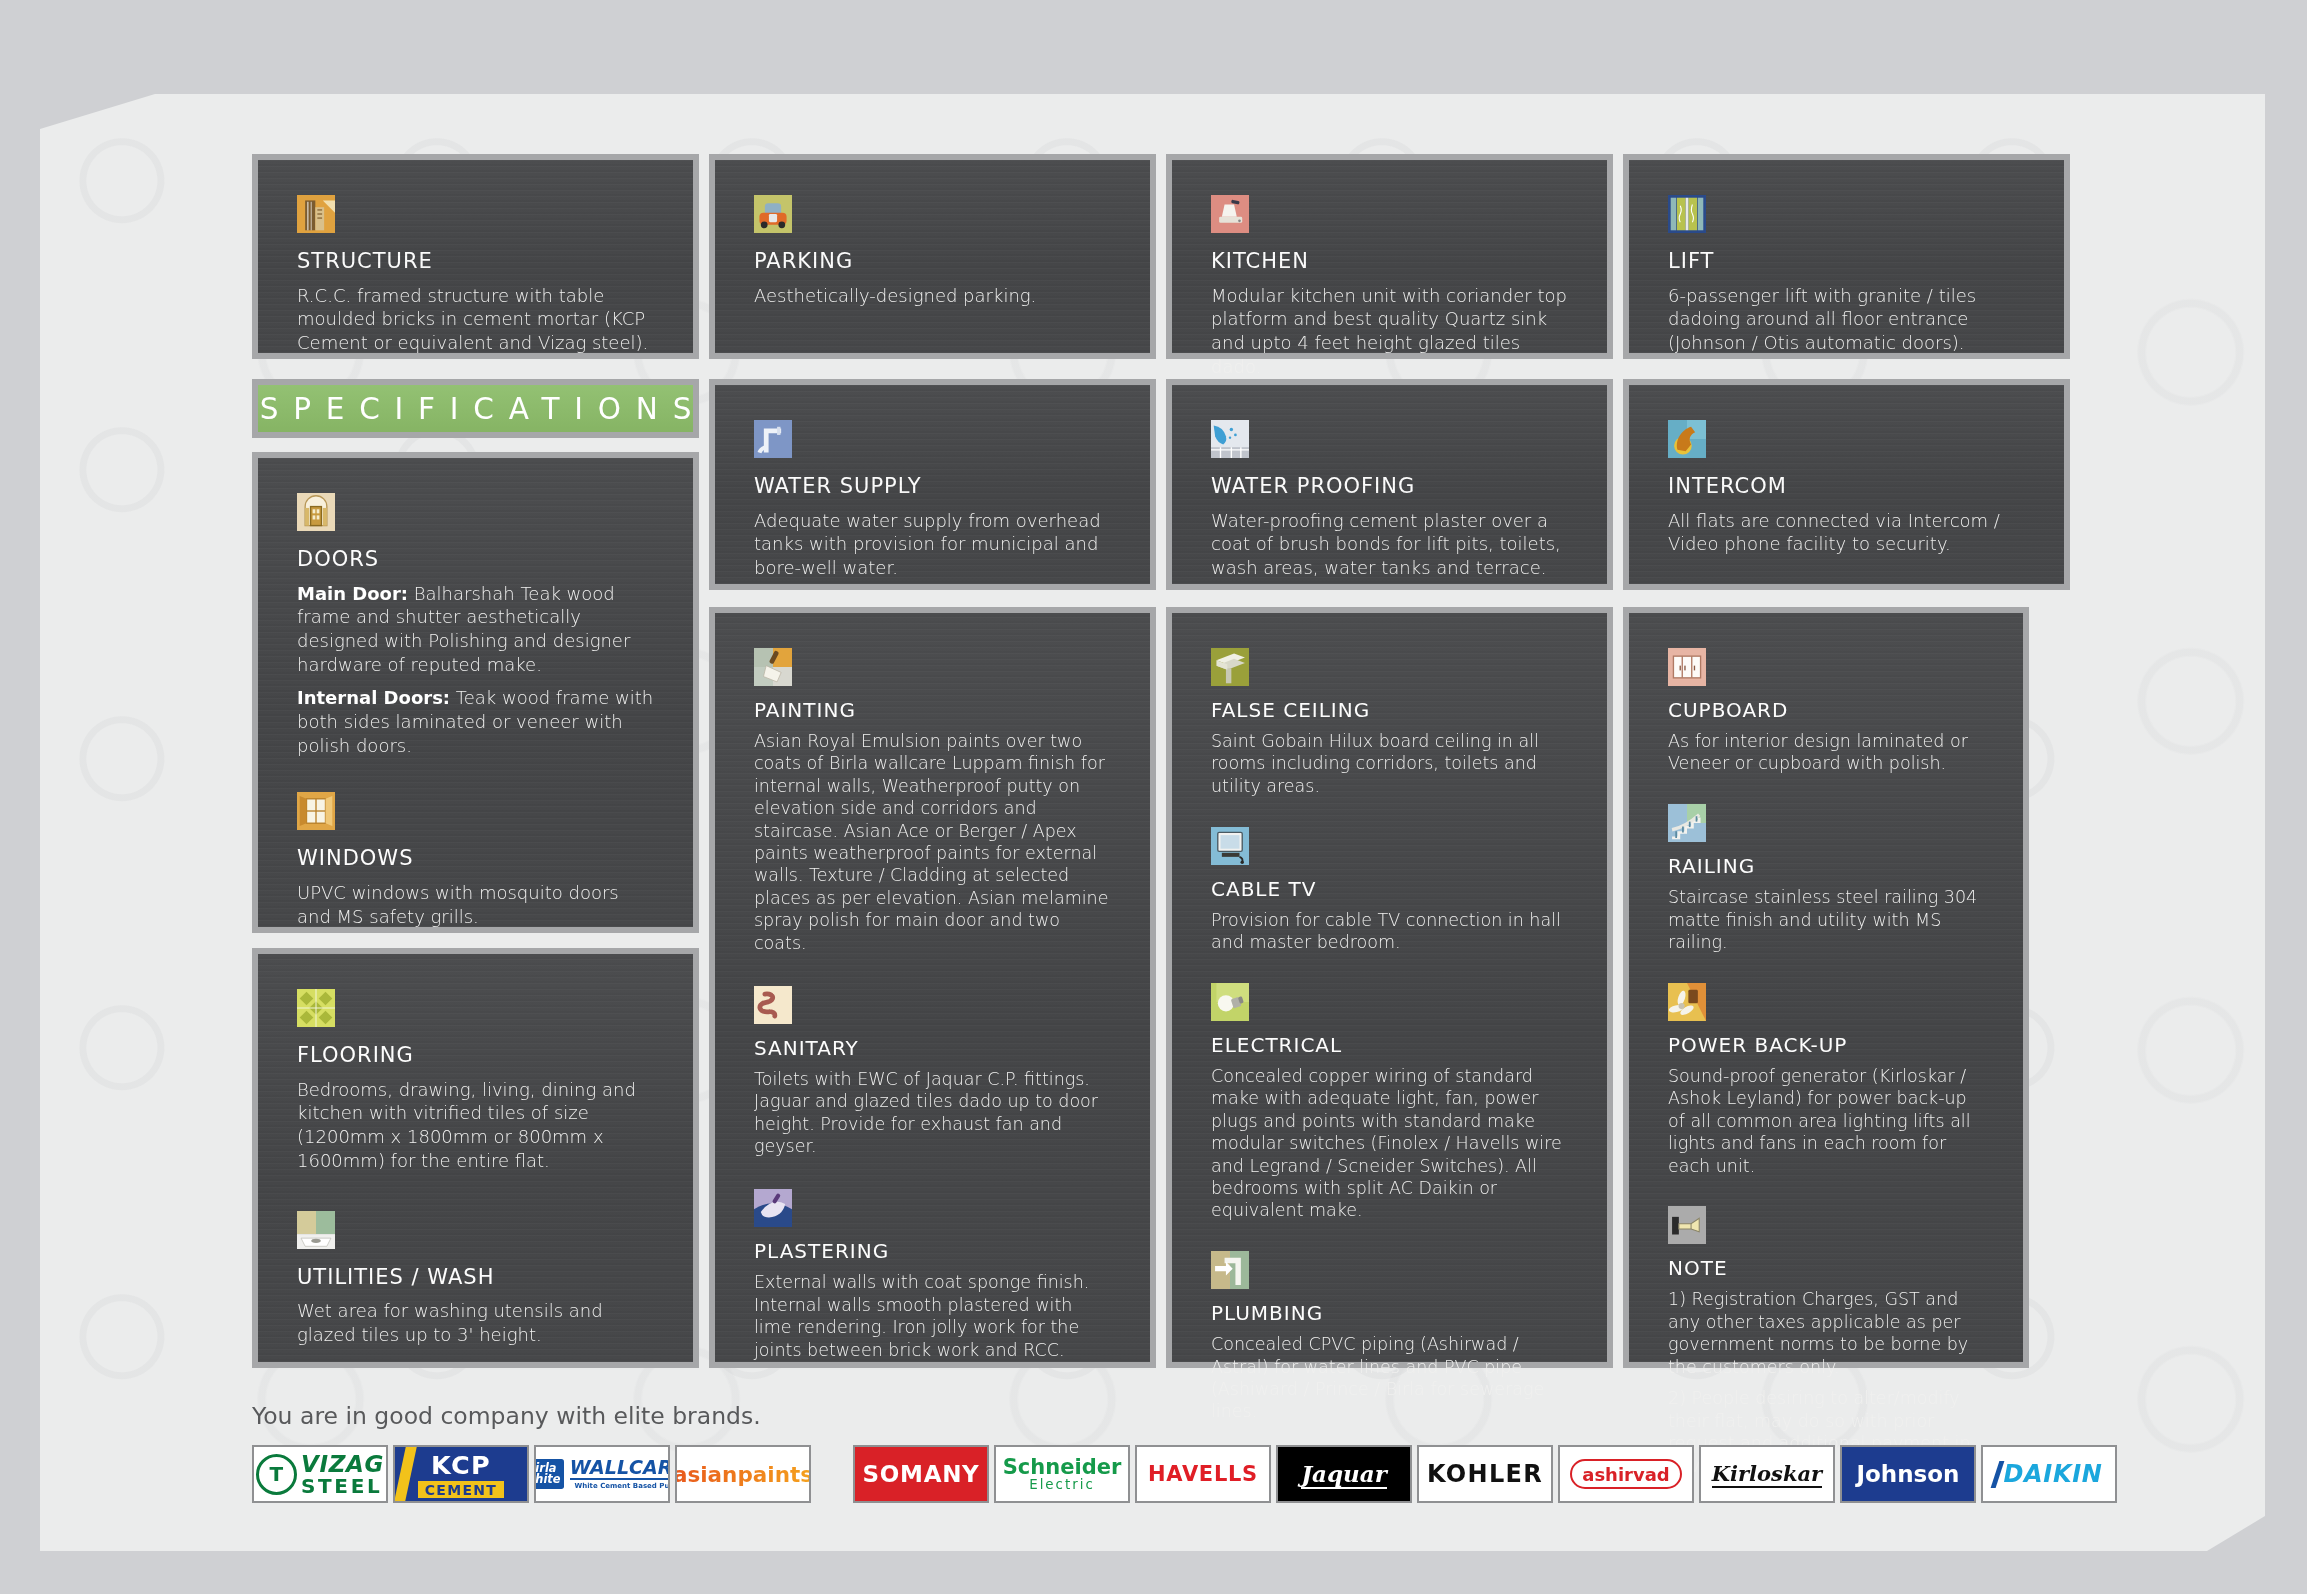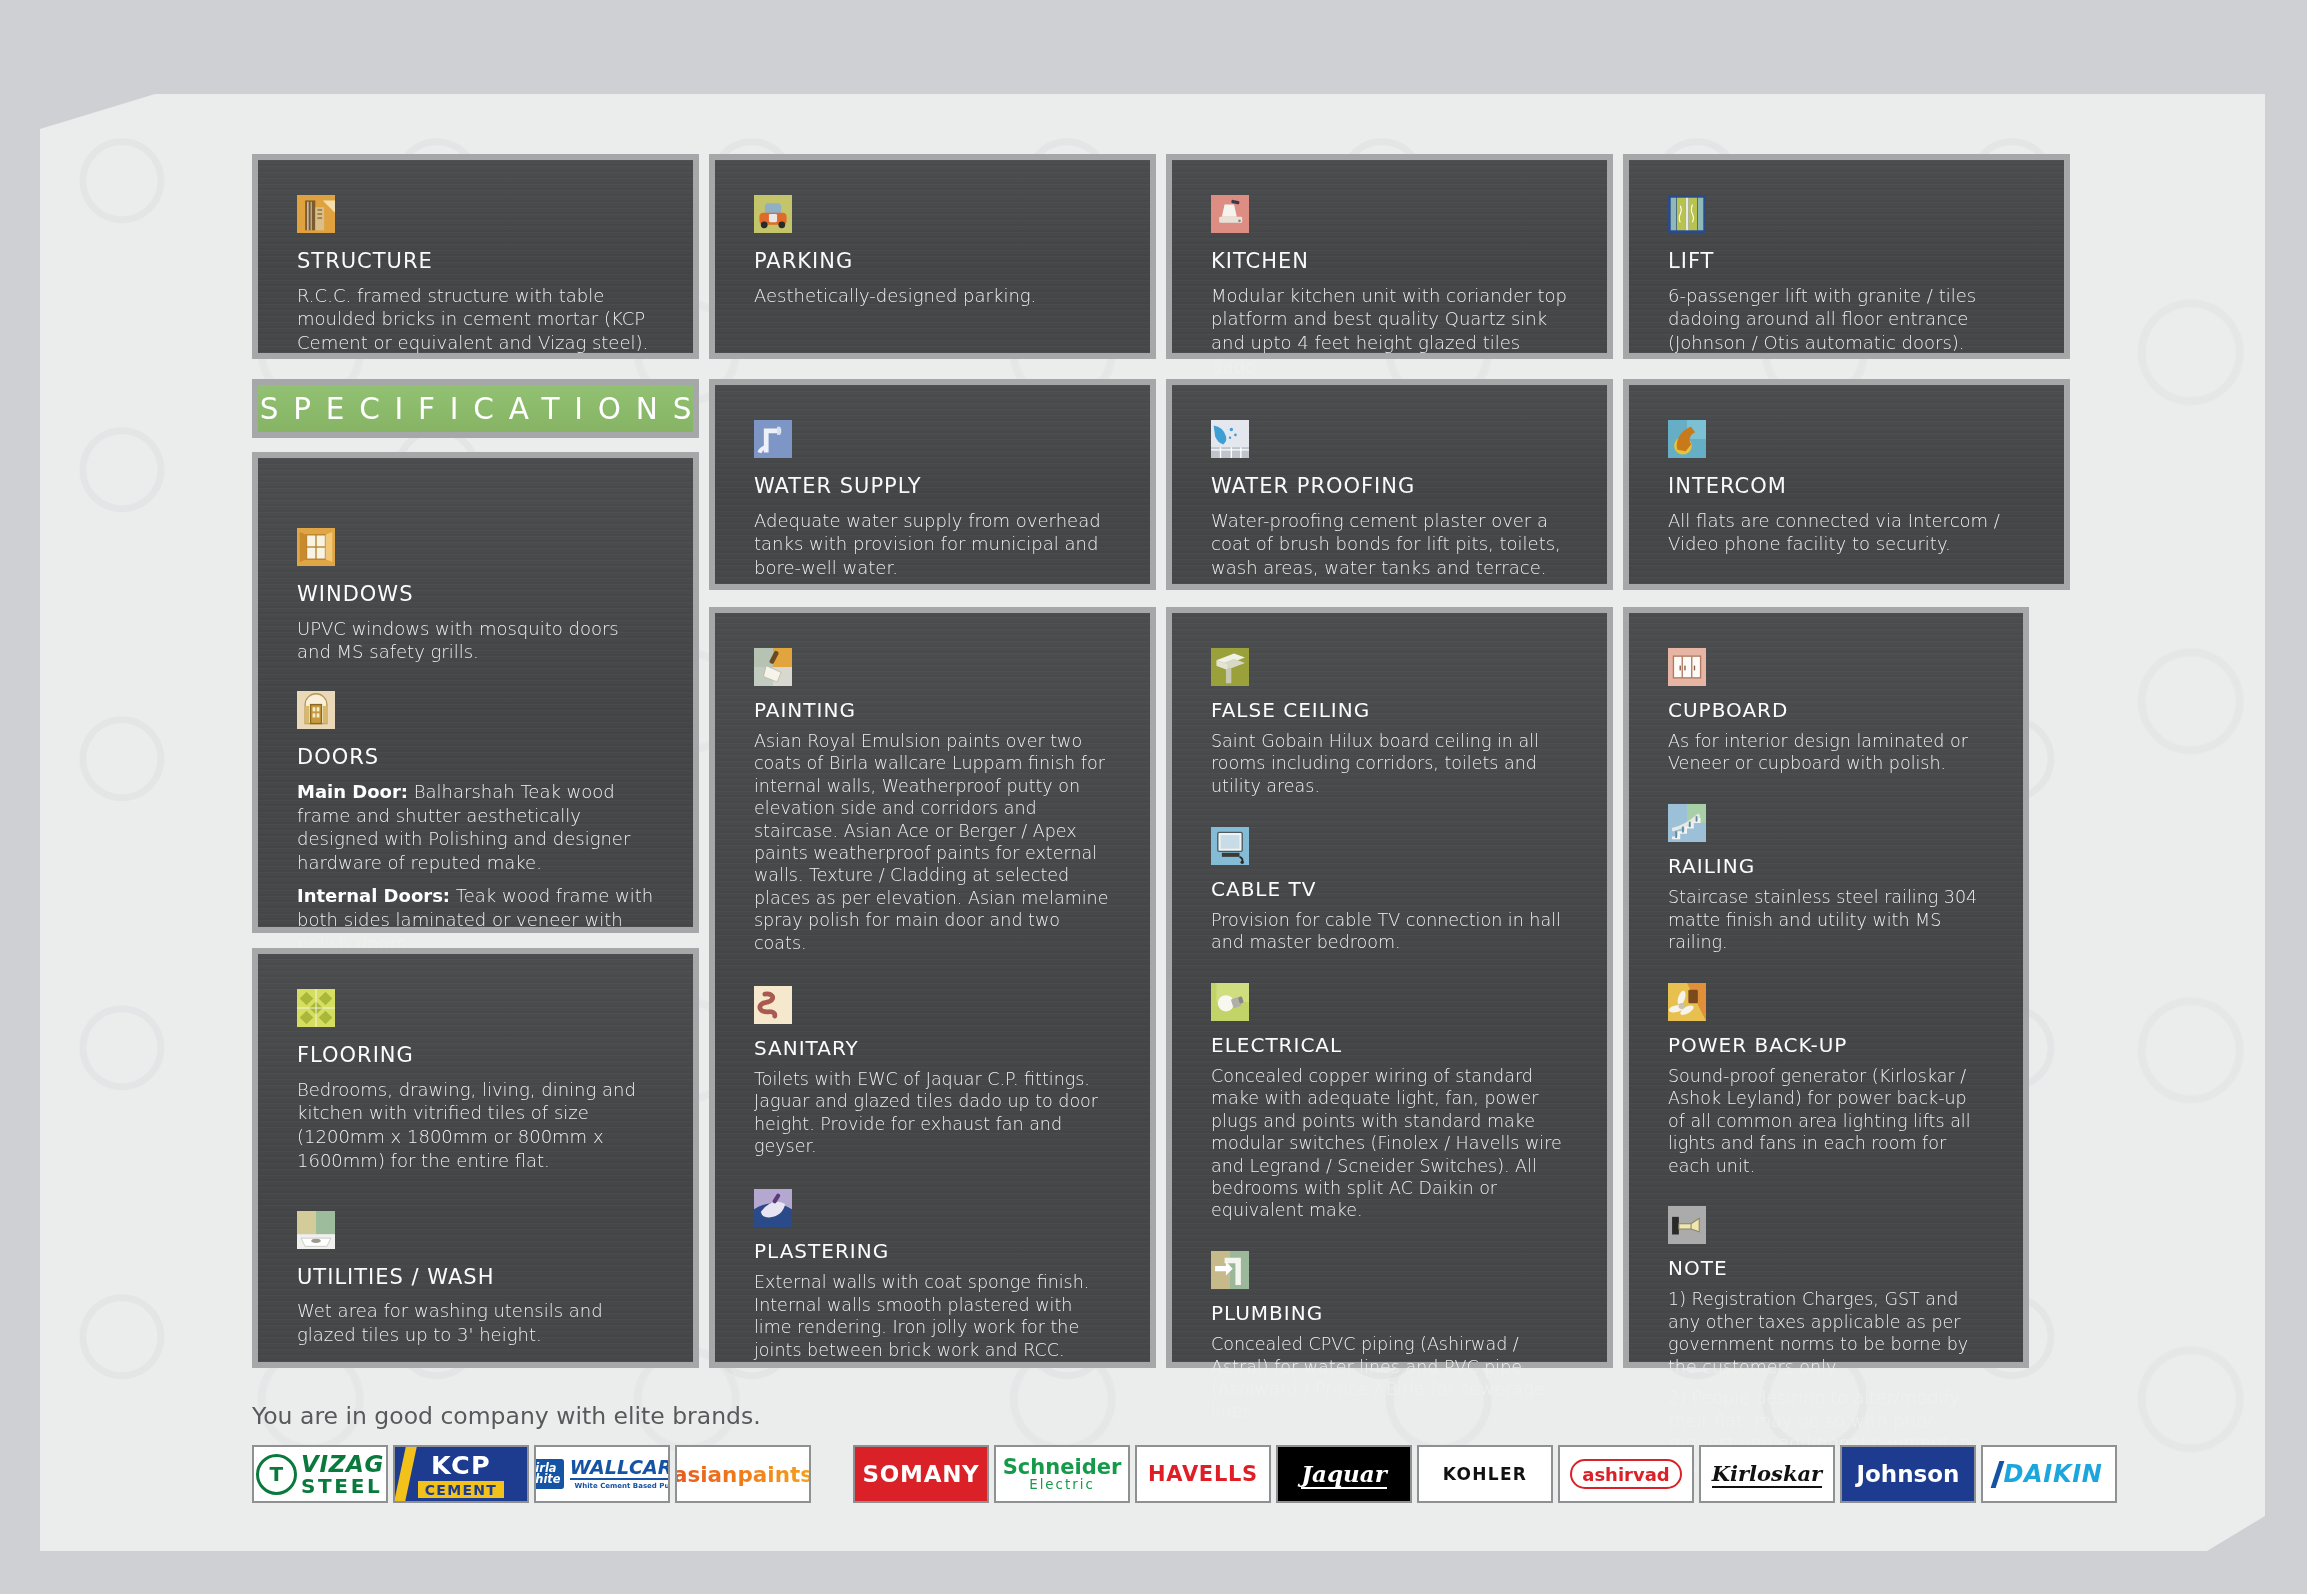--- a/index.html
+++ b/index.html
@@ -76,21 +76,21 @@
   .birla-tag{color:#1553a5;font-size:7px;font-weight:700;margin-top:2px;}
   .b-asian span{font-weight:700;font-size:21.5px;background:linear-gradient(90deg,#e8581c,#f5a21d);-webkit-background-clip:text;background-clip:text;color:transparent;}
   .b-somany{background:#d92127;margin-left:37px;}
   .b-somany span{color:#fff;font-weight:800;font-size:23px;letter-spacing:0.7px;}
   .b-schneider{flex-direction:column;line-height:1;}
   .sch1{color:#159a4a;font-weight:800;font-size:21px;}
   .sch2{color:#159a4a;font-weight:400;font-size:13.4px;letter-spacing:2px;}
   .b-havells span{color:#e01e26;font-weight:800;font-size:21px;letter-spacing:0.7px;}
   .b-jaquar{background:#000;}
   .b-jaquar span{color:#fff;font-weight:700;font-style:italic;font-size:23px;font-family:"DejaVu Serif","Liberation Serif",serif;border-bottom:2px solid #fff;}
-  .b-kohler span{color:#111;font-weight:800;font-size:17px;letter-spacing:1.3px;}
+  .b-kohler span{color:#111;font-weight:800;font-size:24px;letter-spacing:1.3px;}
   .b-ashirvad{}
   .ash-pill{border:2.7px solid #d92127;border-radius:19px;padding:2.7px 10.7px;}
   .ash-pill span{color:#d92127;font-weight:700;font-size:18px;}
   .b-kirloskar span{color:#111;font-weight:700;font-style:italic;font-size:21px;font-family:"DejaVu Serif","Liberation Serif",serif;border-bottom:2px solid #111;}
   .b-johnson{background:#1d3c8f;}
   .b-johnson span{color:#fff;font-weight:800;font-size:23px;}
   .b-daikin{gap:2.7px;}
   .daikin-slash{width:5.4px;height:27px;background:#1553a5;transform:skewX(-18deg);}
   .b-daikin span{color:#1ba7dd;font-weight:800;font-style:italic;font-size:24px;letter-spacing:0.7px;}
 </style>
@@ -189,47 +189,47 @@
         <rect width="56" height="56" fill="#66aec6"></rect>
         <rect x="28" y="0" width="28" height="28" fill="#7cc0d4"></rect>
         <circle cx="22" cy="38" r="13" fill="#e8c23a"></circle>
         <path d="M14 44 C10 30 20 14 34 10 l6 8 c-8 4 -10 10 -6 18 l-8 10 z" fill="#c87a1a"></path>
       </svg>
     <h2 class="card-title">INTERCOM</h2>
     <p class="card-body">All flats are connected via Intercom / Video phone facility to security.</p>
   </div>
 
   <div class="card" style="left:212px;top:358px;width:447px;height:481px;">
-    <div class="sect" style="margin-top:35px;">
-      <svg class="icon" viewBox="0 0 56 56">
-          <rect width="56" height="56" fill="#e0a646"></rect>
-          <rect x="14" y="10" width="28" height="36" fill="#f8f4e4" stroke="#b8802a" stroke-width="2"></rect>
-          <line x1="28" y1="10" x2="28" y2="46" stroke="#b8802a" stroke-width="2"></line>
-          <line x1="14" y1="28" x2="42" y2="28" stroke="#b8802a" stroke-width="2"></line>
-          <polygon points="14,10 4,6 4,50 14,46" fill="#c88a2e"></polygon>
-          <polygon points="42,10 52,6 52,50 42,46" fill="#f0c878"></polygon>
-        </svg>
-      <h2 class="card-title">WINDOWS</h2>
-      <p class="card-body">UPVC windows with mosquito doors and MS safety grills.</p>
-    </div>
     <div class="sect">
       <svg class="icon" viewBox="0 0 56 56">
           <rect width="56" height="56" fill="#ead9b8"></rect>
           <path d="M12 20 a16 16 0 0 1 32 0 v28 h-32 z" fill="#f8f0dc" stroke="#b89858" stroke-width="2"></path>
           <rect x="20" y="20" width="16" height="28" fill="#c89a3e" stroke="#8a6a20" stroke-width="2"></rect>
           <rect x="23" y="24" width="4" height="6" fill="#f5eccc"></rect>
           <rect x="29" y="24" width="4" height="6" fill="#f5eccc"></rect>
           <rect x="23" y="33" width="4" height="6" fill="#f5eccc"></rect>
           <rect x="29" y="33" width="4" height="6" fill="#f5eccc"></rect>
           <rect x="12" y="22" width="6" height="26" fill="#d8b86a"></rect>
           <rect x="38" y="22" width="6" height="26" fill="#d8b86a"></rect>
         </svg>
       <h2 class="card-title">DOORS</h2>
       <p class="card-body para"><span class="lead">Main Door:</span><span> Balharshah Teak wood frame and shutter aesthetically designed with Polishing and designer hardware of reputed make.</span></p>
       <p class="card-body para"><span class="lead">Internal Doors:</span><span> Teak wood frame with both sides laminated or veneer with polish doors.</span></p>
+    </div>
+    <div class="sect" style="margin-top:35px;">
+      <svg class="icon" viewBox="0 0 56 56">
+          <rect width="56" height="56" fill="#e0a646"></rect>
+          <rect x="14" y="10" width="28" height="36" fill="#f8f4e4" stroke="#b8802a" stroke-width="2"></rect>
+          <line x1="28" y1="10" x2="28" y2="46" stroke="#b8802a" stroke-width="2"></line>
+          <line x1="14" y1="28" x2="42" y2="28" stroke="#b8802a" stroke-width="2"></line>
+          <polygon points="14,10 4,6 4,50 14,46" fill="#c88a2e"></polygon>
+          <polygon points="42,10 52,6 52,50 42,46" fill="#f0c878"></polygon>
+        </svg>
+      <h2 class="card-title">WINDOWS</h2>
+      <p class="card-body">UPVC windows with mosquito doors and MS safety grills.</p>
     </div>
   </div>
 
   <div class="card" style="left:212px;top:854px;width:447px;height:420px;">
     <div class="sect">
       <svg class="icon" viewBox="0 0 56 56">
           <rect width="56" height="56" fill="#d6de62"></rect>
           <g fill="#aab83a">
             <polygon points="14,4 24,14 14,24 4,14"></polygon>
             <polygon points="42,4 52,14 42,24 32,14"></polygon>

